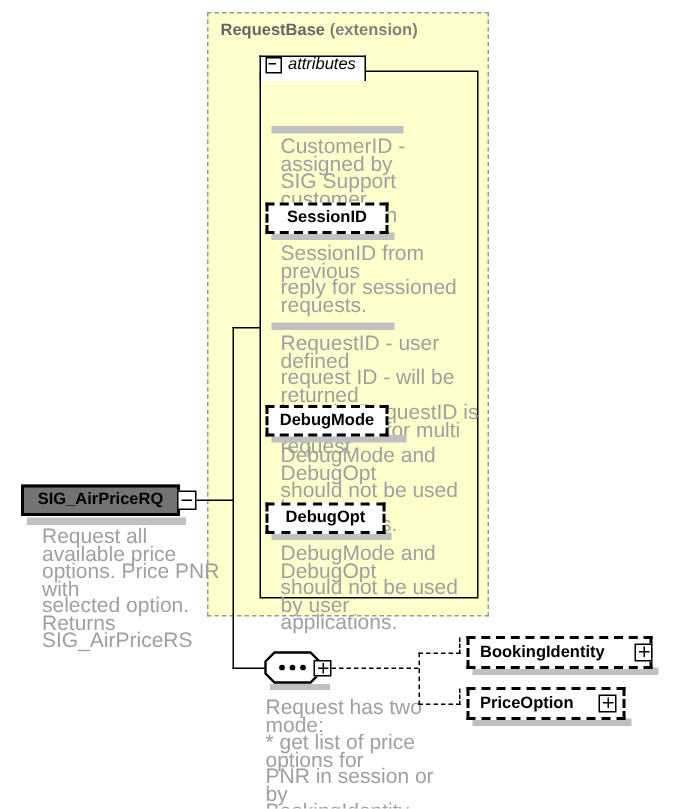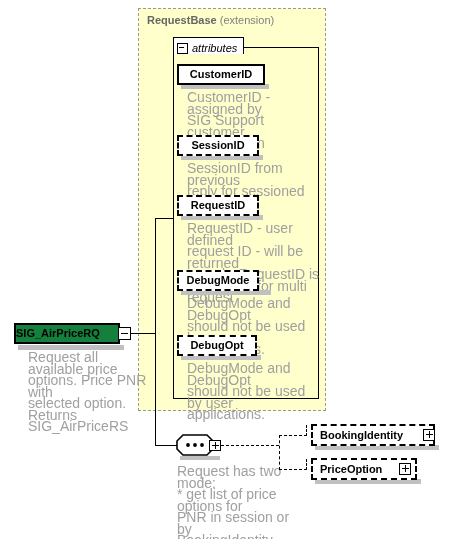--- a/index.html
+++ b/index.html
@@ -38,39 +38,39 @@
     font-size: 11px;
     color: #808080;
     white-space: nowrap;
   }
   .ext-title b {
     color: #666666;
     font-weight: bold;
   }
   .ext-title i {
     font-style: normal;
-    font-weight: normal;
+    font-weight: bold;
   }
 
   
   .attr-box {
     left: 173px; top: 47px;
     width: 146px; height: 352px;
     background: #ffffcc;
     border: 1px solid #000000;
   }
   .attr-tab {
     left: 173px; top: 37px;
     height: 17px;
     background: #ffffff;
     border: 1px solid #000000;
     border-bottom: none;
     padding: 0 6px 0 3px;
     display: flex;
-    align-items: flex-end;
+    align-items: flex-start;
     gap: 4px;
     z-index: 3;
   }
   .attr-tab-label {
     font-size: 11px;
     font-style: italic;
     color: #000000;
     line-height: 1;
     white-space: nowrap;
   }
@@ -134,23 +134,24 @@
   .dash-v {
     width: 0;
     border-left: 1px dashed #000000;
   }
 
   
   .root-node {
     left: 14px; top: 323px;
     width: 106px; height: 21px;
     border: 2px solid #000000;
-    background: #15803d;
+    background: #737373;
     display: flex;
     align-items: center;
+    justify-content: center;
     z-index: 2;
   }
   .root-shadow {
     left: 18px; top: 345px;
     width: 106px; height: 5px;
   }
   .root-toggle-wrap {
     left: 118px; top: 327px;
     width: 13px; height: 13px;
     background: #ffffff;
@@ -192,38 +193,32 @@
   <div class="abs ext-panel"></div>
   <div class="abs ext-title"><b>RequestBase</b> <i>(extension)</i></div>
 
   <div class="abs attr-box"></div>
   <div class="abs attr-tab">
     <span class="toggle"></span>
     <span class="attr-tab-label">attributes</span>
   </div>
 
   <div class="abs shadow" style="left:181px; top:84px; width:88px; height:5px;"></div>
-  <div class="abs node required" style="left:177px; top:64px; width:88px; height:21px;">
-    <span class="node-label">CustomerID</span>
-  </div>
   <div class="abs desc" style="left:187px; top:92px; width:128px;">CustomerID - assigned by
 SIG Support customer
 identification</div>
 
   <div class="abs shadow" style="left:181px; top:155px; width:82px; height:5px;"></div>
   <div class="abs node optional" style="left:177px; top:135px; width:82px; height:21px;">
     <span class="node-label">SessionID</span>
   </div>
   <div class="abs desc" style="left:187px; top:163px; width:132px;">SessionID from previous
 reply for sessioned requests.</div>
 
   <div class="abs shadow" style="left:181px; top:215px; width:82px; height:5px;"></div>
-  <div class="abs node optional" style="left:177px; top:195px; width:82px; height:21px;">
-    <span class="node-label">RequestID</span>
-  </div>
   <div class="abs desc" style="left:187px; top:223px; width:132px;">RequestID - user defined
 request ID - will be returned
 in reply. RequestID is
 mandatory for multi request</div>
 
   <div class="abs shadow" style="left:181px; top:290px; width:90px; height:5px;"></div>
   <div class="abs node optional" style="left:177px; top:270px; width:82px; height:21px;">
     <span class="node-label">DebugMode</span>
   </div>
   <div class="abs desc" style="left:187px; top:298px; width:132px;">DebugMode and DebugOpt

